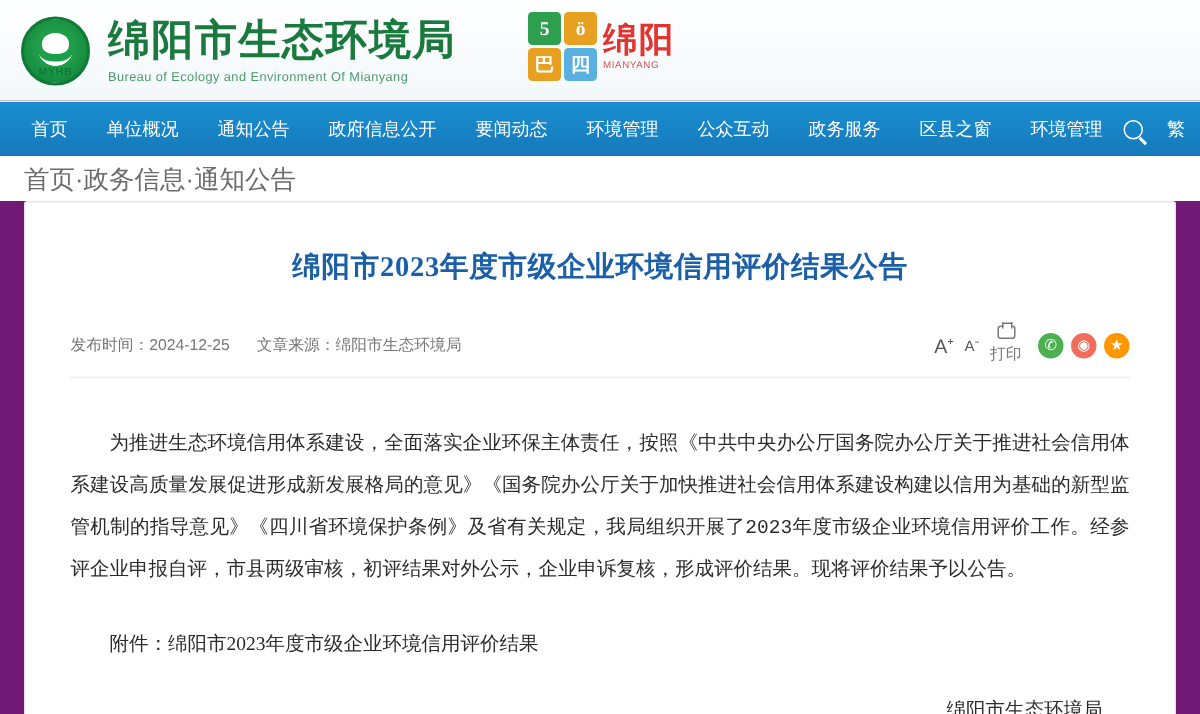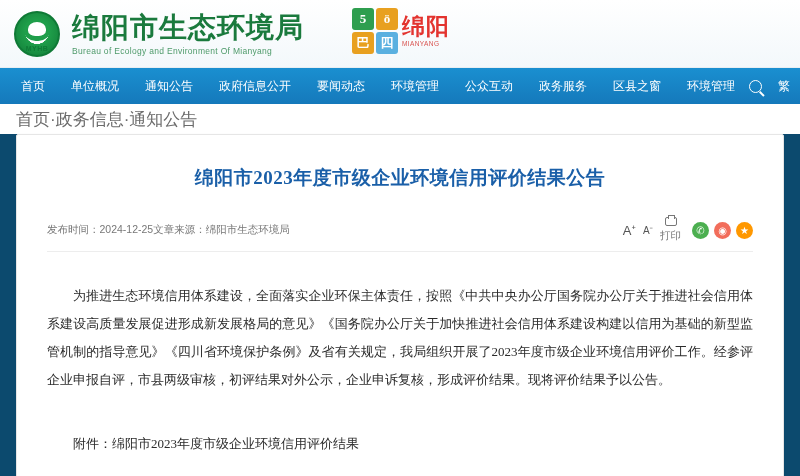--- a/index.html
+++ b/index.html
@@ -5,21 +5,21 @@
   * { box-sizing: border-box; margin: 0; padding: 0; }
   html, body {
     width: 800px; height: 476px;
     font-family: "Liberation Sans", sans-serif;
     background: #ffffff;
     overflow: hidden;
   }
   #page {
     position: relative;
     width: 800px; height: 476px;
-    background: #0c4a6e;
+    background: #701a75;
   }
 
   
   .header {
     position: relative;
     height: 68px;
     background: linear-gradient(180deg, #ffffff 0%, #f3f8fb 100%);
     border-bottom: 1px solid #e8eef2;
     display: flex;
     align-items: center;
@@ -196,21 +196,21 @@
   .meta-row {
     margin-top: 26px;
     display: flex;
     align-items: center;
     justify-content: space-between;
     font-size: 10.5px;
     color: #777;
     border-bottom: 1px solid #ededed;
     padding-bottom: 8px;
   }
-  .meta-left { display: flex; }
+  .meta-left { display: flex; gap: 18px; }
   .meta-right { display: flex; align-items: center; gap: 7px; }
   .fs-big { font-size: 13px; color: #555; cursor: pointer; }
   .fs-small { font-size: 10px; color: #555; cursor: pointer; }
   .print-wrap { display: flex; align-items: center; gap: 3px; cursor: pointer; flex-direction: column; }
   .printer-icon {
     width: 12px; height: 9px;
     border: 1.3px solid #777;
     border-radius: 2px;
     position: relative;
     display: inline-block;
@@ -236,24 +236,24 @@
   .sbtn.wechat { background: #4caf50; }
   .sbtn.weibo  { background: #f26d5b; }
   .sbtn.star   { background: #ff9800; }
 
   .art-body {
     margin-top: 30px;
     font-size: 13px;
     line-height: 28px;
     color: #2b2b2b;
     text-align: justify;
-    font-family: Liberation Serif, serif;
+    font-family: Liberation Mono, monospace;
   }
   .art-body p { text-indent: 2em; }
-  .attach { margin-top: 41px; text-indent: 2em; font-size: 13px; color: #2b2b2b; font-family: "Liberation Serif", serif; }
+  .attach { margin-top: 26px; text-indent: 2em; font-size: 13px; color: #2b2b2b; font-family: "Liberation Serif", serif; }
   .signature {
     margin-top: 26px;
     text-align: right;
     font-size: 13px;
     color: #2b2b2b;
     padding-right: 18px;
     font-family: "Liberation Serif", serif;
   }
 </style>
 </head>

